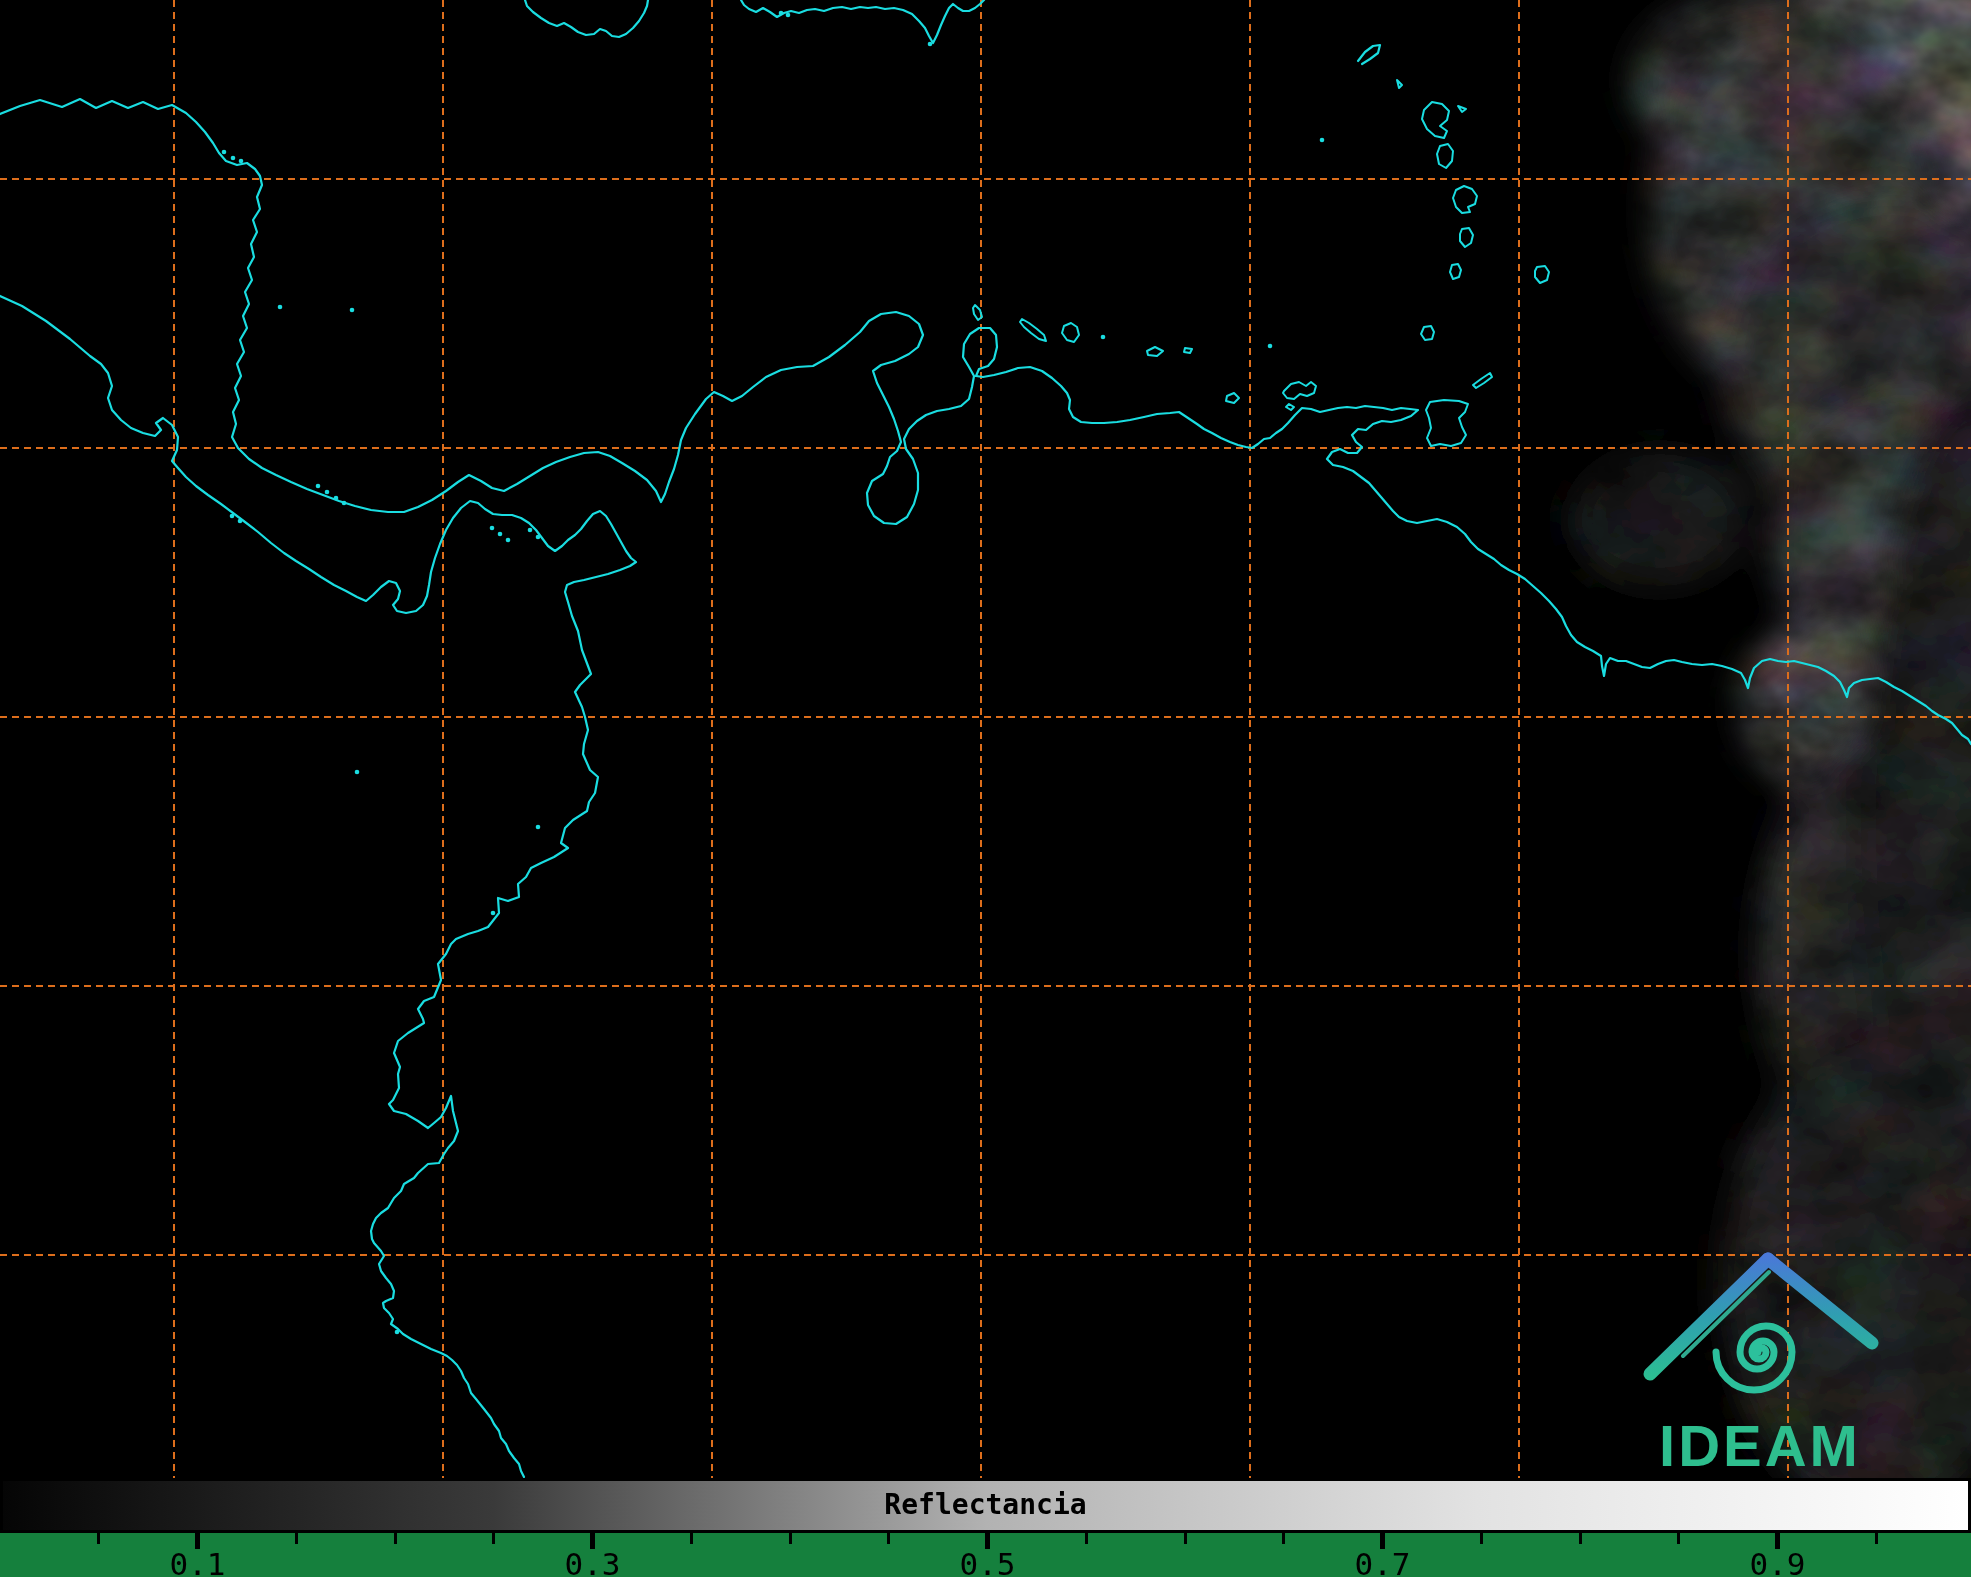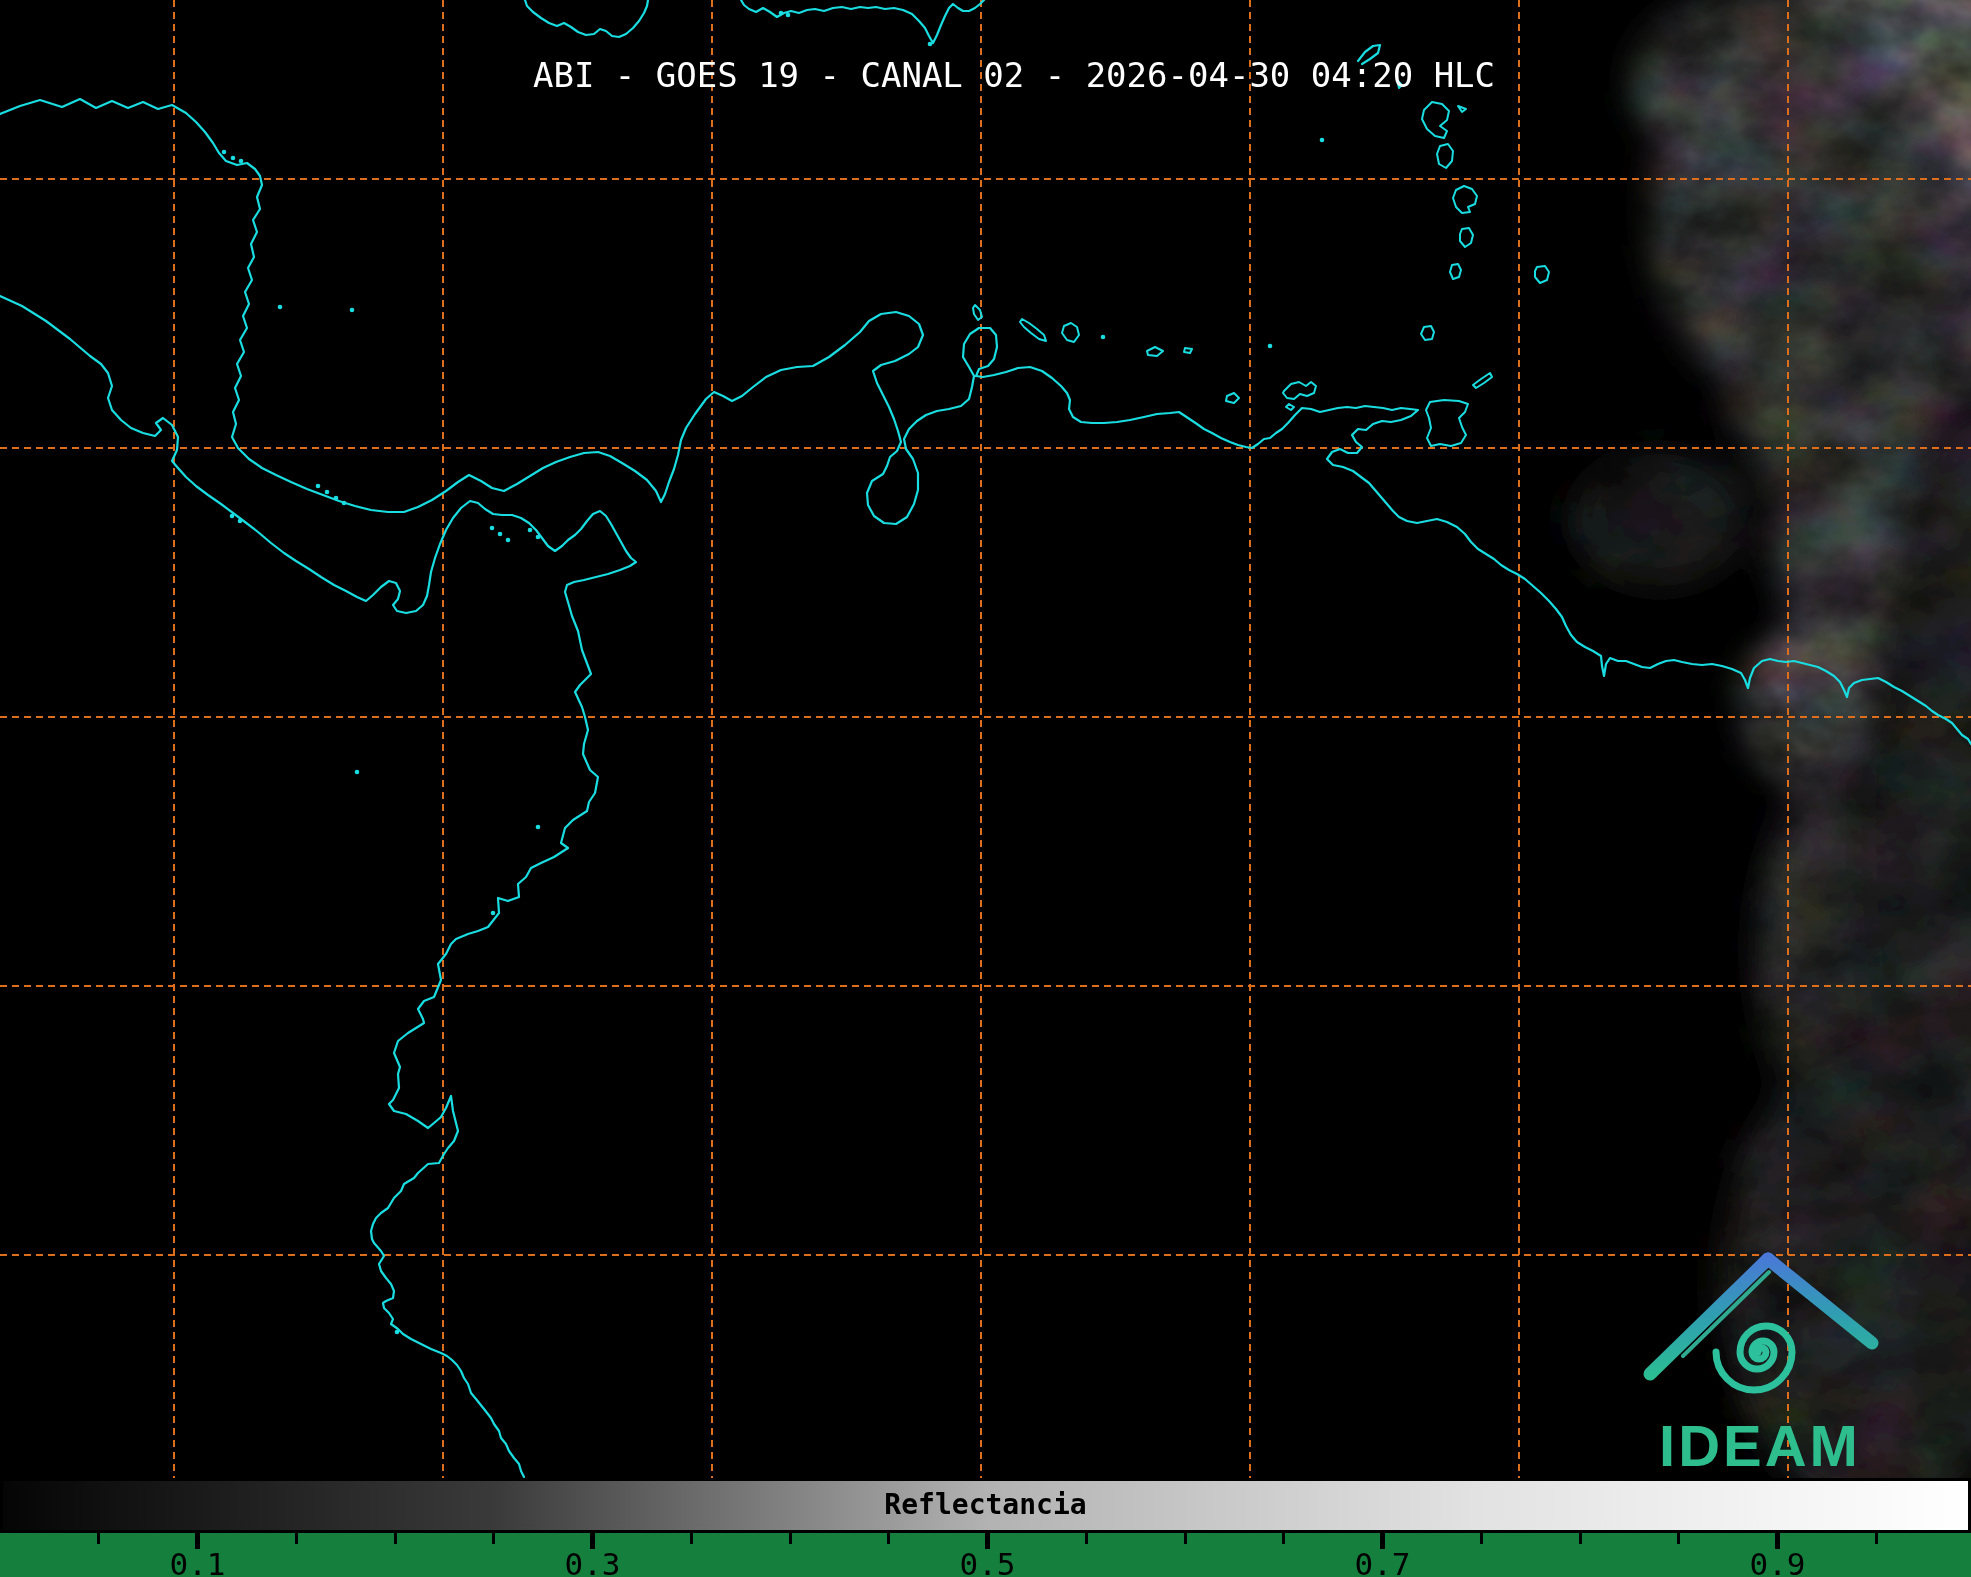--- a/index.html
+++ b/index.html
@@ -124,21 +124,20 @@
 
     <g id="g-logo">
       <path d="M 1650,1374 L 1768,1259" stroke="url(#roofGrad)" stroke-width="13" stroke-linecap="round" fill="none"></path>
       <path d="M 1768,1259 L 1872,1343" stroke="url(#roofGrad)" stroke-width="13" stroke-linecap="round" fill="none"></path>
       <path d="M 1683,1356 L 1769,1272" stroke="#2FA98F" stroke-width="4" stroke-linecap="round" fill="none"></path>
       <path d="M 1758,1352 a 4,4 0 0 1 8,0 a 7,7 0 0 1 -14,0 a 11,11 0 0 1 22,0 a 17,17 0 0 1 -34,0 a 26,26 0 0 1 52,0 a 38,38 0 0 1 -76,0" stroke="#2CC09C" stroke-width="7" stroke-linecap="round" fill="none"></path>
       <text x="1760" y="1466" class="logo-text" font-size="58" letter-spacing="3" fill="#2EBE8E" text-anchor="middle">IDEAM</text>
     </g>
   </svg>
 
-  <div class="image-title">ABI - GOES 19 - CANAL 02 - 2026-04-30 04:20 HLC</div>
 
   <div class="colorbar">
     <span class="cb-label">Reflectancia</span>
   </div>
   <div class="cb-axis" id="cb-axis">
       <div class="tick minor" style="left: 97.25px;"></div>
       <div class="tick minor" style="left: 294.75px;"></div>
       <div class="tick minor" style="left: 393.5px;"></div>
       <div class="tick minor" style="left: 492.25px;"></div>
       <div class="tick minor" style="left: 689.75px;"></div>

